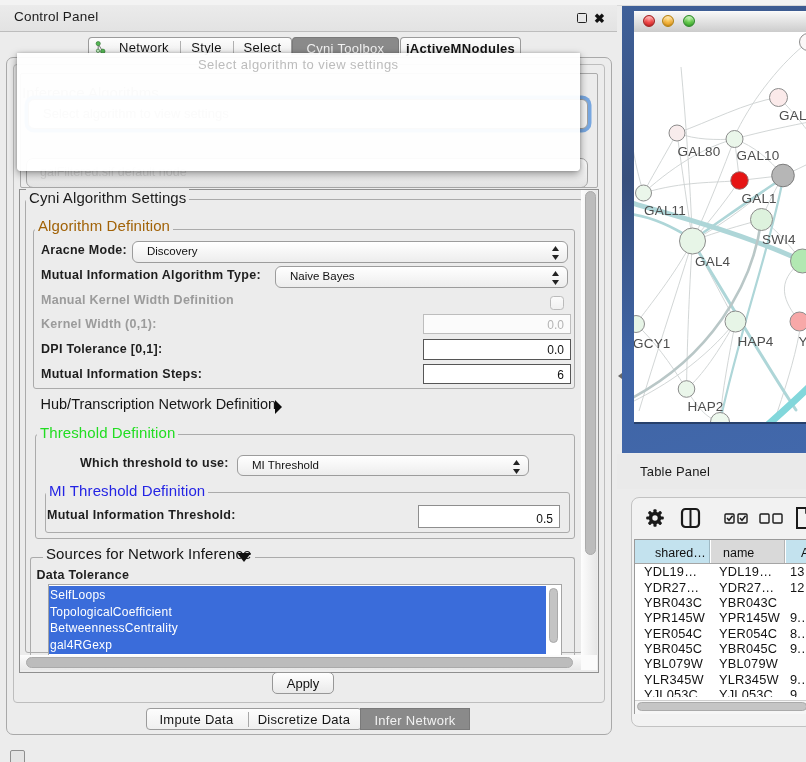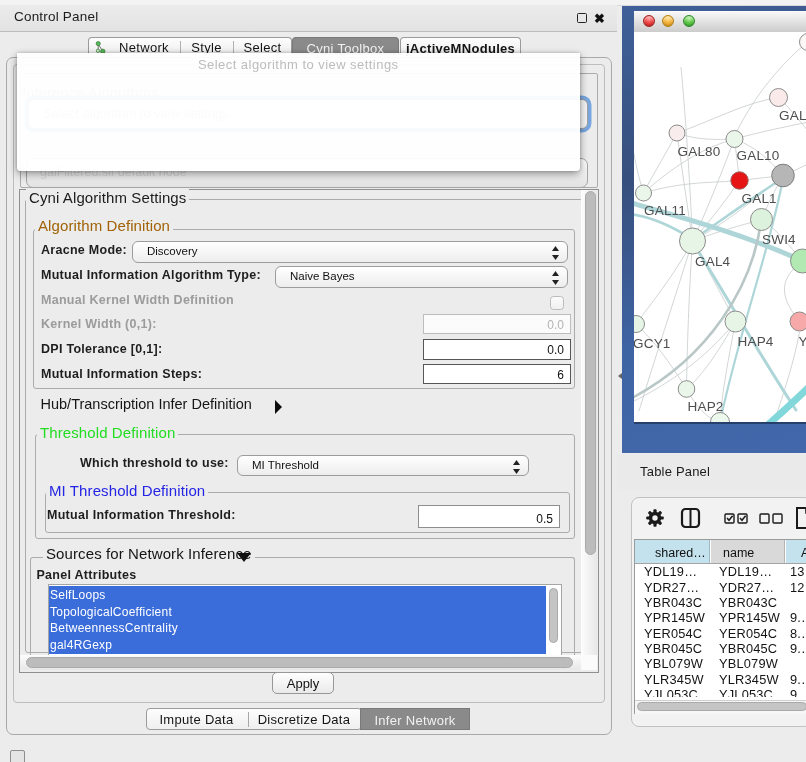--- a/index.html
+++ b/index.html
@@ -156,42 +156,42 @@
   </div>
   <div class="lbl gray" style="left:41px;top:292.5px;">Manual Kernel Width Definition</div>
   <div class="abs" style="left:550px;top:296px;width:12px;height:12px;background:linear-gradient(#fbfbfb,#f0f0f0);border:1px solid #bbbbbb;border-radius:3.5px;"></div>
   <div class="lbl gray" style="left:41px;top:316.5px;">Kernel Width (0,1):</div>
   <div class="field dis" style="left:423px;top:314px;width:148px;height:20px;">0.0</div>
   <div class="lbl" style="left:41px;top:342px;">DPI Tolerance [0,1]:</div>
   <div class="field" style="left:423px;top:339px;width:148px;height:21px;">0.0</div>
   <div class="lbl" style="left:41px;top:366.5px;">Mutual Information Steps:</div>
   <div class="field" style="left:423px;top:364px;width:148px;height:20px;">6</div>
 
-  <div class="abs" style="left:40.5px;top:396px;font-size:14.5px;color:#161616;white-space:nowrap;">Hub/Transcription Infer Definition</div>
+  <div class="abs" style="left:40.5px;top:396px;font-size:14.5px;color:#161616;white-space:nowrap;">Hub/Transcription Network Definition</div>
   <div class="abs" style="left:275px;top:399.5px;width:0;height:0;border-left:7px solid #0c0c0c;border-top:7px solid transparent;border-bottom:7px solid transparent;"></div>
 
   <div class="grp" style="left:35px;top:434px;width:538px;height:103px;"></div>
   <div class="grplabel" style="left:37px;top:424px;color:#22dd22;">Threshold Definition</div>
   <div class="lbl" style="left:80px;top:456px;">Which threshold to use:</div>
   <div class="combo" style="left:237px;top:455px;width:290px;height:19px;">
     <div class="ctext">MI Threshold</div>
     <svg width="9" height="16" viewBox="0 0 9 16">
         <path d="M4.5 1 L8 6 L1 6 Z" fill="#222"></path>
         <path d="M4.5 15 L8 10 L1 10 Z" fill="#222"></path>
       </svg>
   </div>
   <div class="grp" style="left:45px;top:492px;width:523px;height:39px;"></div>
   <div class="grplabel" style="left:46px;top:482px;color:#2424e4;">MI Threshold Definition</div>
   <div class="lbl" style="left:47px;top:507.5px;">Mutual Information Threshold:</div>
   <div class="field" style="left:418px;top:505px;width:142px;height:23px;padding-top:6px;border-color:#8e8e8e;">0.5</div>
 
   <div class="grp" style="left:30px;top:556.5px;width:543px;height:99px;border-bottom:none;border-radius:3px 3px 0 0;"></div>
   <div class="grplabel" style="left:43px;top:545px;color:#141414;font-size:15px;">Sources for Network Inference</div>
   <div class="abs" style="left:237px;top:552.5px;width:0;height:0;border-top:9px solid #111;border-left:7px solid transparent;border-right:7px solid transparent;"></div>
-  <div class="lbl" style="left:36.5px;top:567.5px;">Panel Attributes</div>
+  <div class="lbl" style="left:36.5px;top:567.5px;">Data Tolerance</div>
   <div class="abs" id="attrlist">
     <div id="attrblue">SelfLoops<br>TopologicalCoefficient<br>BetweennessCentrality<br>gal4RGexp</div>
     <div class="thumb" style="left:500px;top:3px;width:9px;height:55px;background:#c4c4c4;"></div>
   </div>
 
   <div class="sb-v-track" style="left:581px;top:190px;width:16px;height:465px;"></div>
   <div class="thumb" style="left:585px;top:191px;width:11px;height:364px;"></div>
   <div class="sb-h-track" style="left:20px;top:655px;width:561px;height:15px;"></div>
   <div class="thumb" style="left:26px;top:657px;width:547px;height:11px;"></div>
   <div class="abs" style="left:581px;top:655px;width:16px;height:15px;background:#fbfbfb;"></div>

